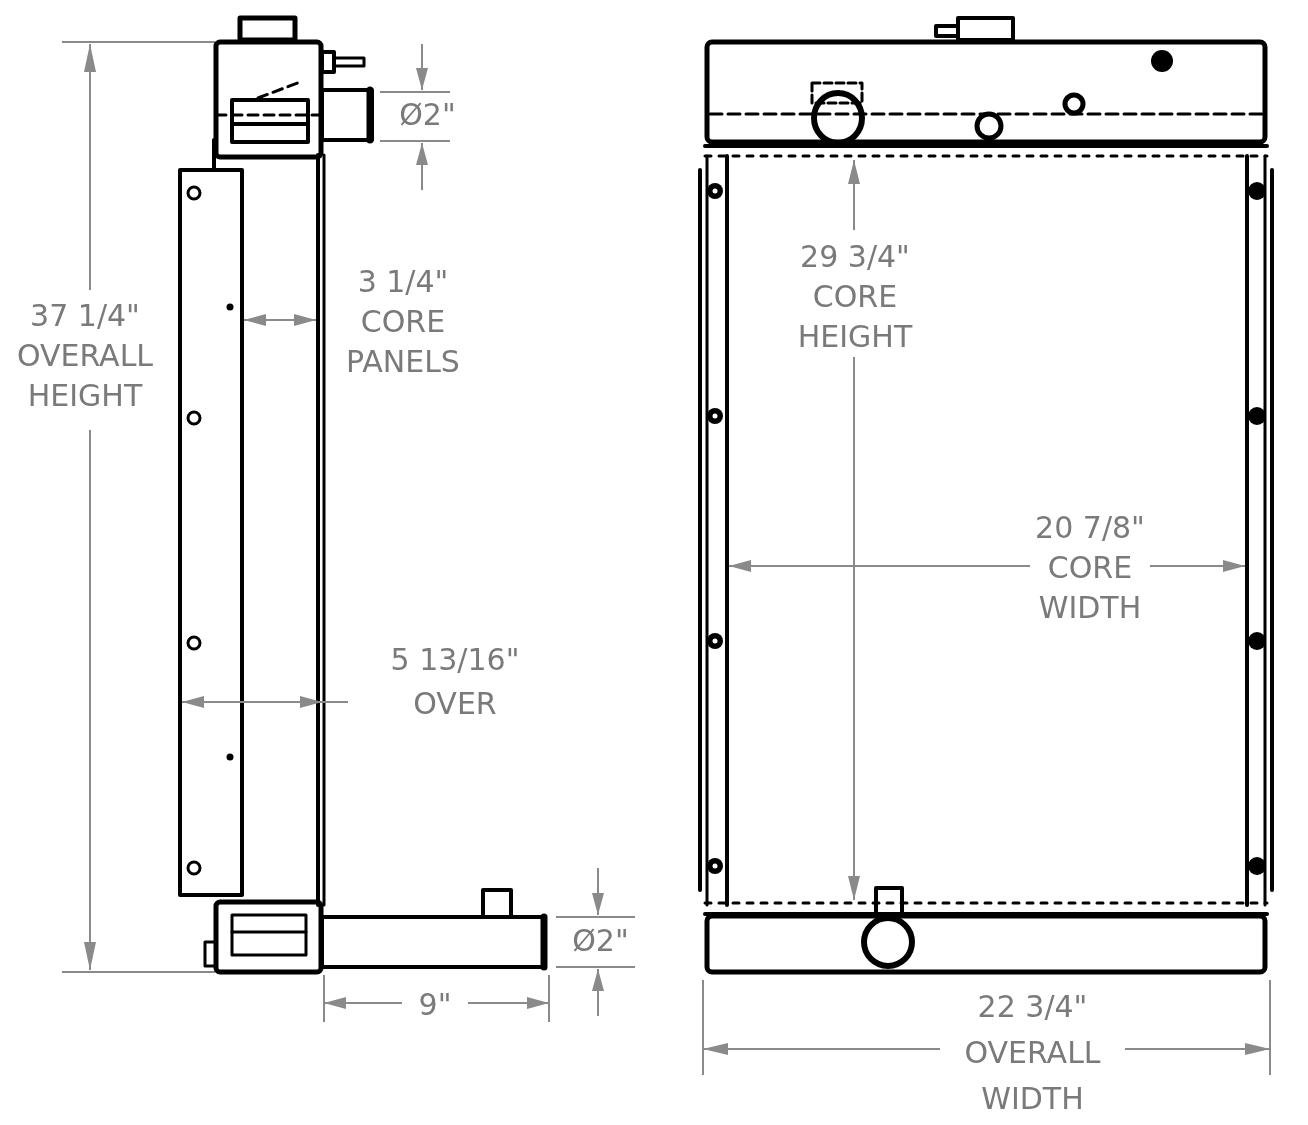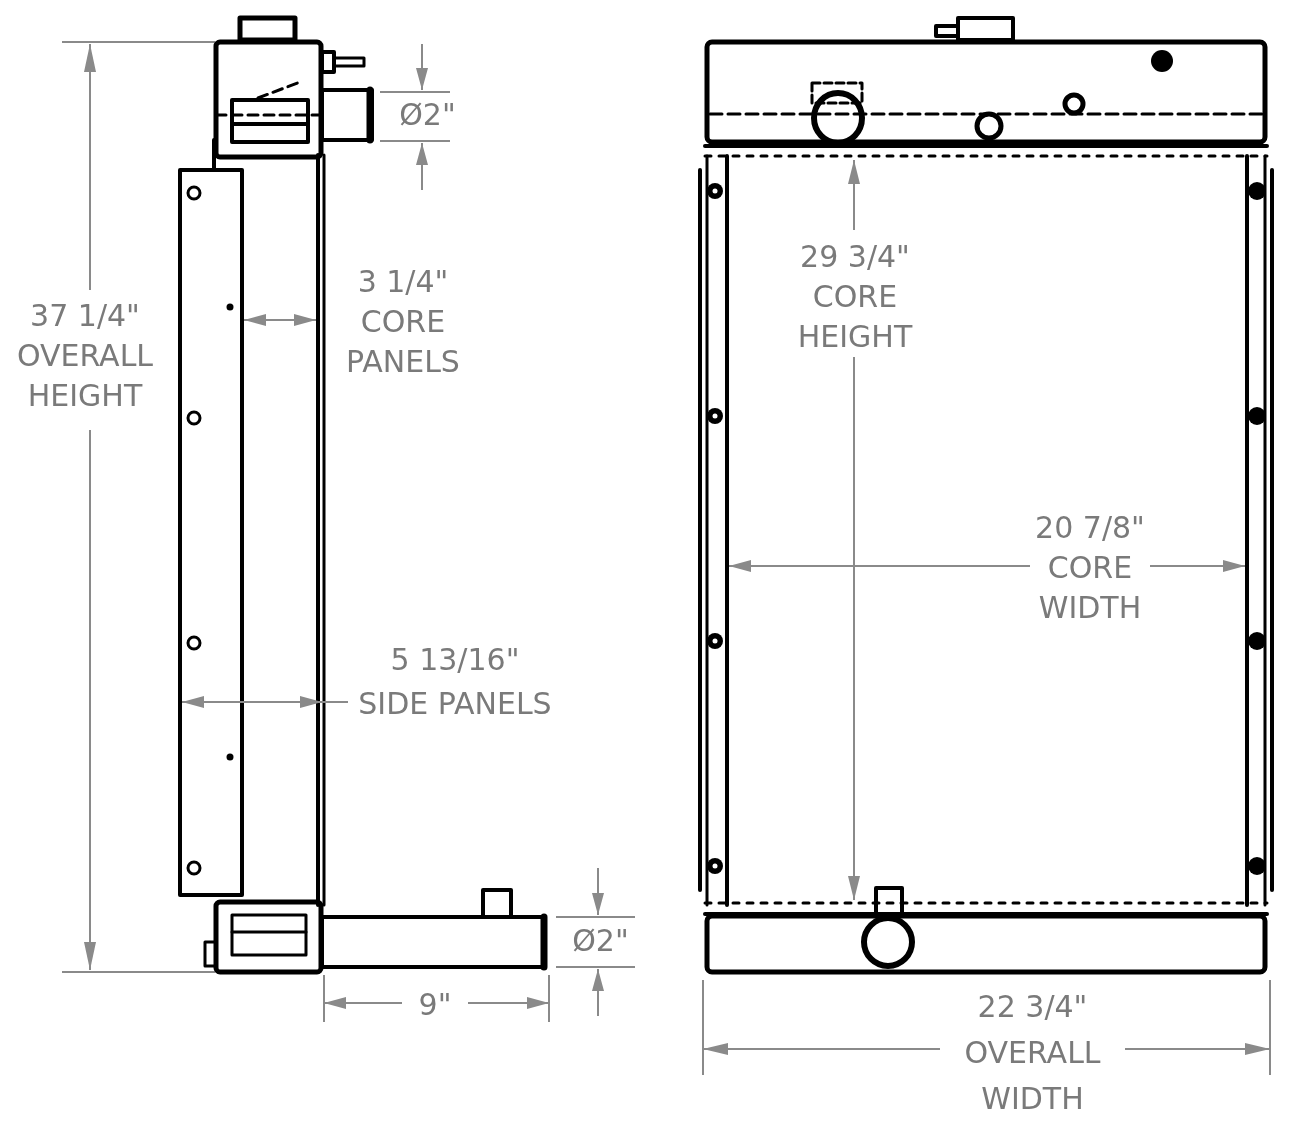--- a/index.html
+++ b/index.html
@@ -154,21 +154,21 @@
 </div>
 
 <div class="lbl" style="left:338px;top:262px;width:130px;background:transparent;">
   <div>3 1/4"</div>
   <div>CORE</div>
   <div>PANELS</div>
 </div>
 
 <div class="lbl" style="left:335px;top:638px;width:240px;line-height:44px;background:transparent;">
   <div>5 13/16"</div>
-  <div>SIDE PANELS</div>
+  <div>OVER</div>
 </div>
 
 <div class="lbl" style="left:405px;top:985px;width:60px;background:transparent;">
   <span>9"</span>
 </div>
 
 <div class="lbl" style="left:563px;top:921px;width:75px;background:transparent;">
   <span>Ø</span><span>2"</span>
 </div>
 

